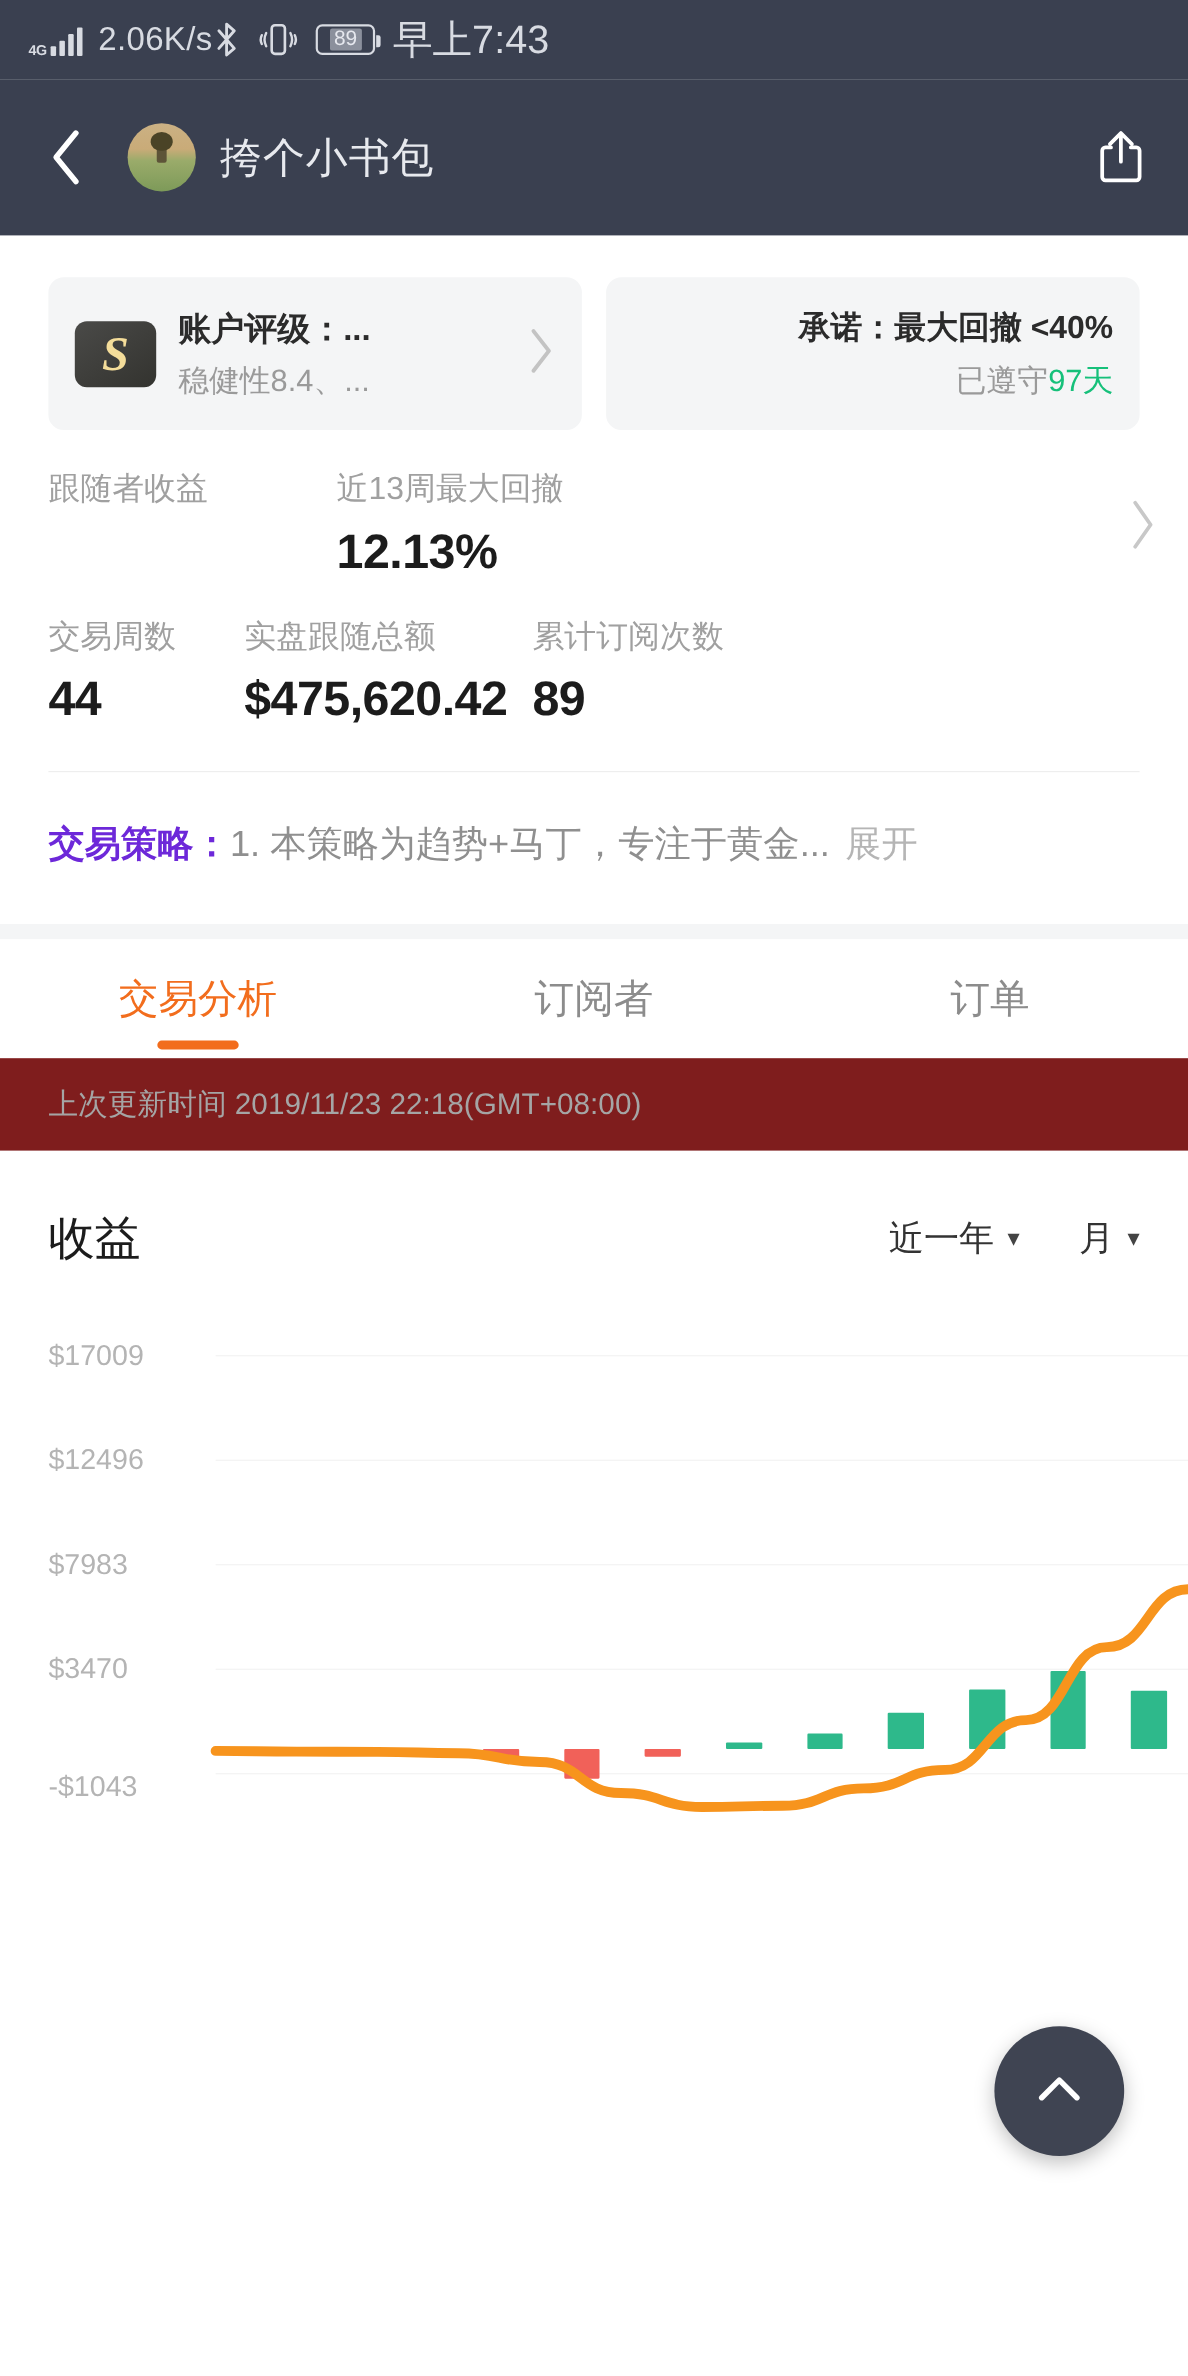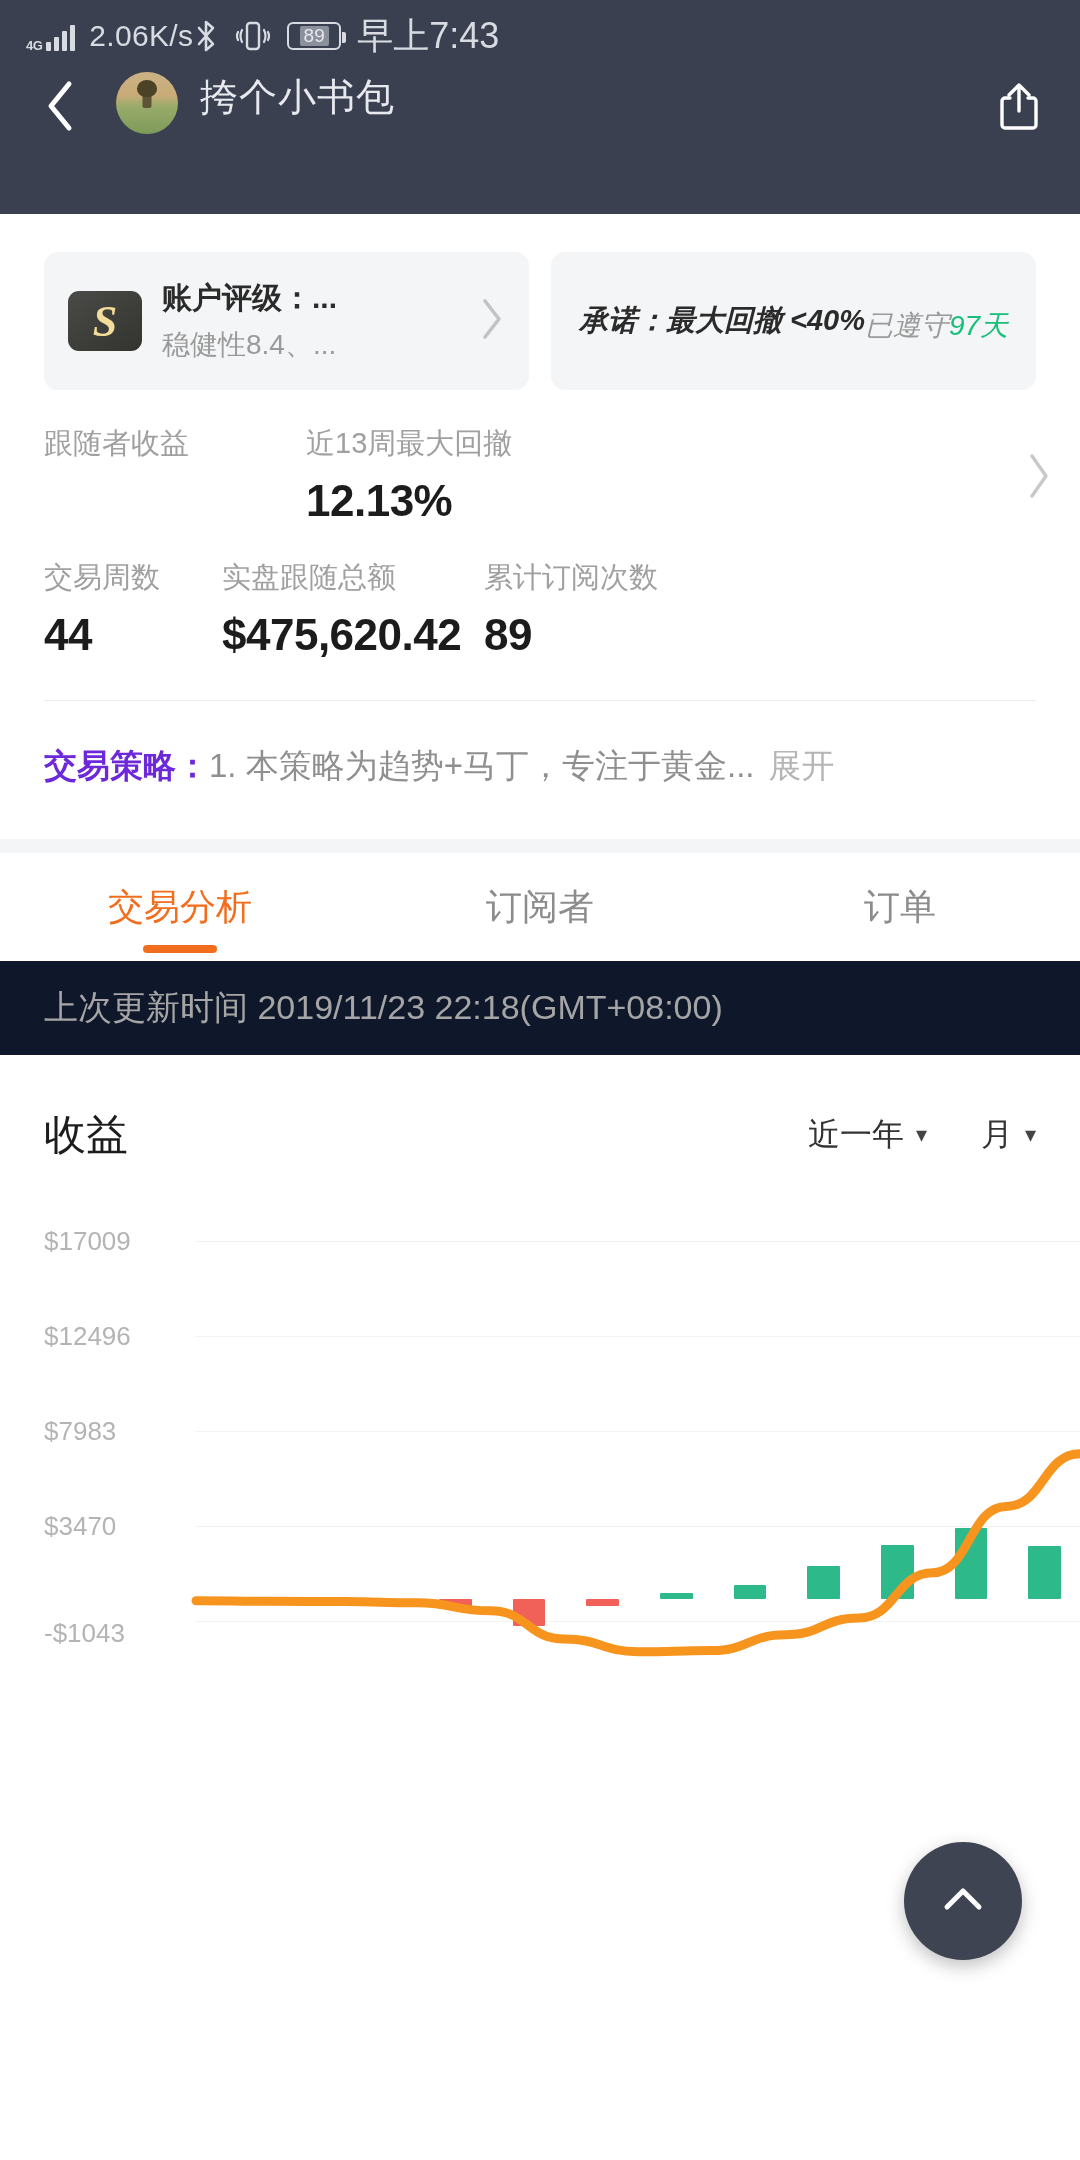--- a/index.html
+++ b/index.html
@@ -35,21 +35,21 @@
     display:flex;align-items:center;justify-content:center;position:relative;
   }
   .battery::after{content:"";position:absolute;right:-7px;top:8px;width:4px;height:11px;
     background:#d8dbe2;border-radius:0 2px 2px 0;}
   .battery .fill{ background:#8b909c; color:#e6e8ee; font-size:19px;
     padding:0 4px; border-radius:2px; line-height:20px;}
   .clock{ font-size:36px; }
 
   
   .navbar{
-    height:142px; background:#3a4050; display:flex; 
+    height:142px; background:#3a4050; display:flex; align-items:center;
     padding:0 26px; color:#e7e9ee;
   }
   .back{ width:68px; height:68px; display:flex; align-items:center; justify-content:center; }
   .avatar{
     width:62px;height:62px;border-radius:50%;margin-left:22px;overflow:hidden;
     background:linear-gradient(#cbb184 0%,#c9ab78 38%,#9aab6a 55%,#7d9a59 100%);
     position:relative; flex:none;
   }
   .avatar::before{
     content:"";position:absolute;left:50%;top:14px;transform:translateX(-50%);
@@ -72,21 +72,21 @@
     width:74px;height:60px;border-radius:11px;flex:none;
     background:linear-gradient(145deg,#4a4a48,#33332f);
     display:flex;align-items:center;justify-content:center;
     color:#f4dd9a;font-size:44px;font-weight:700;font-style:italic;
     font-family:"Liberation Serif",serif;
   }
   .card-text{ margin-left:20px; flex:1; min-width:0; }
   .card-t1{ font-size:30px;font-weight:700;color:#2b2b2b;white-space:nowrap;overflow:hidden;}
   .card-t2{ font-size:28px;color:#9a9a9a;margin-top:7px;white-space:nowrap;overflow:hidden;}
   .chev{ color:#c3c3c3; flex:none; margin-left:6px; }
-  .card.promise{ flex-direction:row; align-items:center; justify-content:center;font-style:italic; }
+  .card.promise{ flex-direction:column; align-items:flex-end; justify-content:center; }
   .promise-t1{ font-size:29px;font-weight:700;color:#2b2b2b;white-space:nowrap;}
   .promise-t2{ font-size:28px;color:#9a9a9a;margin-top:9px;white-space:nowrap;}
   .green{ color:#16c07a; }
 
   
   .stats{ padding:34px 44px 0 44px; position:relative; }
   .srow{ display:flex; align-items:flex-start; }
   .scol{ }
   .scol.c1{ width:178px; }
   .scol.c2{ width:262px; }
@@ -108,21 +108,21 @@
 
   
   .tabs{ display:flex; height:108px; align-items:center; background:#fff; }
   .tab{ flex:1; text-align:center; font-size:36px; color:#8c8c8c; position:relative; height:100%;
     display:flex; align-items:center; justify-content:center; }
   .tab.active{ color:#f26d1d; }
   .tab.active::after{
     content:""; position:absolute; bottom:8px; left:50%; transform:translateX(-50%);
     width:74px;height:8px;background:#f26d1d;border-radius:4px;
   }
-  .updated{ background:#0f172a; padding:24px 44px; font-size:34px; color:#a5a5a5; }
+  .updated{ background:#7f1d1d; padding:24px 44px; font-size:27px; color:#a5a5a5; }
 
   
   .chart-wrap{ position:relative; padding:0 0 0 0; }
   .chart-head{ display:flex; align-items:center; padding:52px 44px 0 44px; }
   .chart-title{ font-size:42px; color:#1c1c1c; flex:1; }
   .selector{ font-size:32px; color:#333; display:flex; align-items:center; gap:12px; margin-left:54px;}
   .selector .cv{ font-size:22px; color:#444; }
   .plot{ position:relative; height:470px; margin-top:44px; }
   .ylabel{ position:absolute; left:44px; font-size:26px; color:#b4b4b4; transform:translateY(-50%); }
   .gridline{ position:absolute; left:196px; right:0px; height:1px; background:#f2f2f2; }

